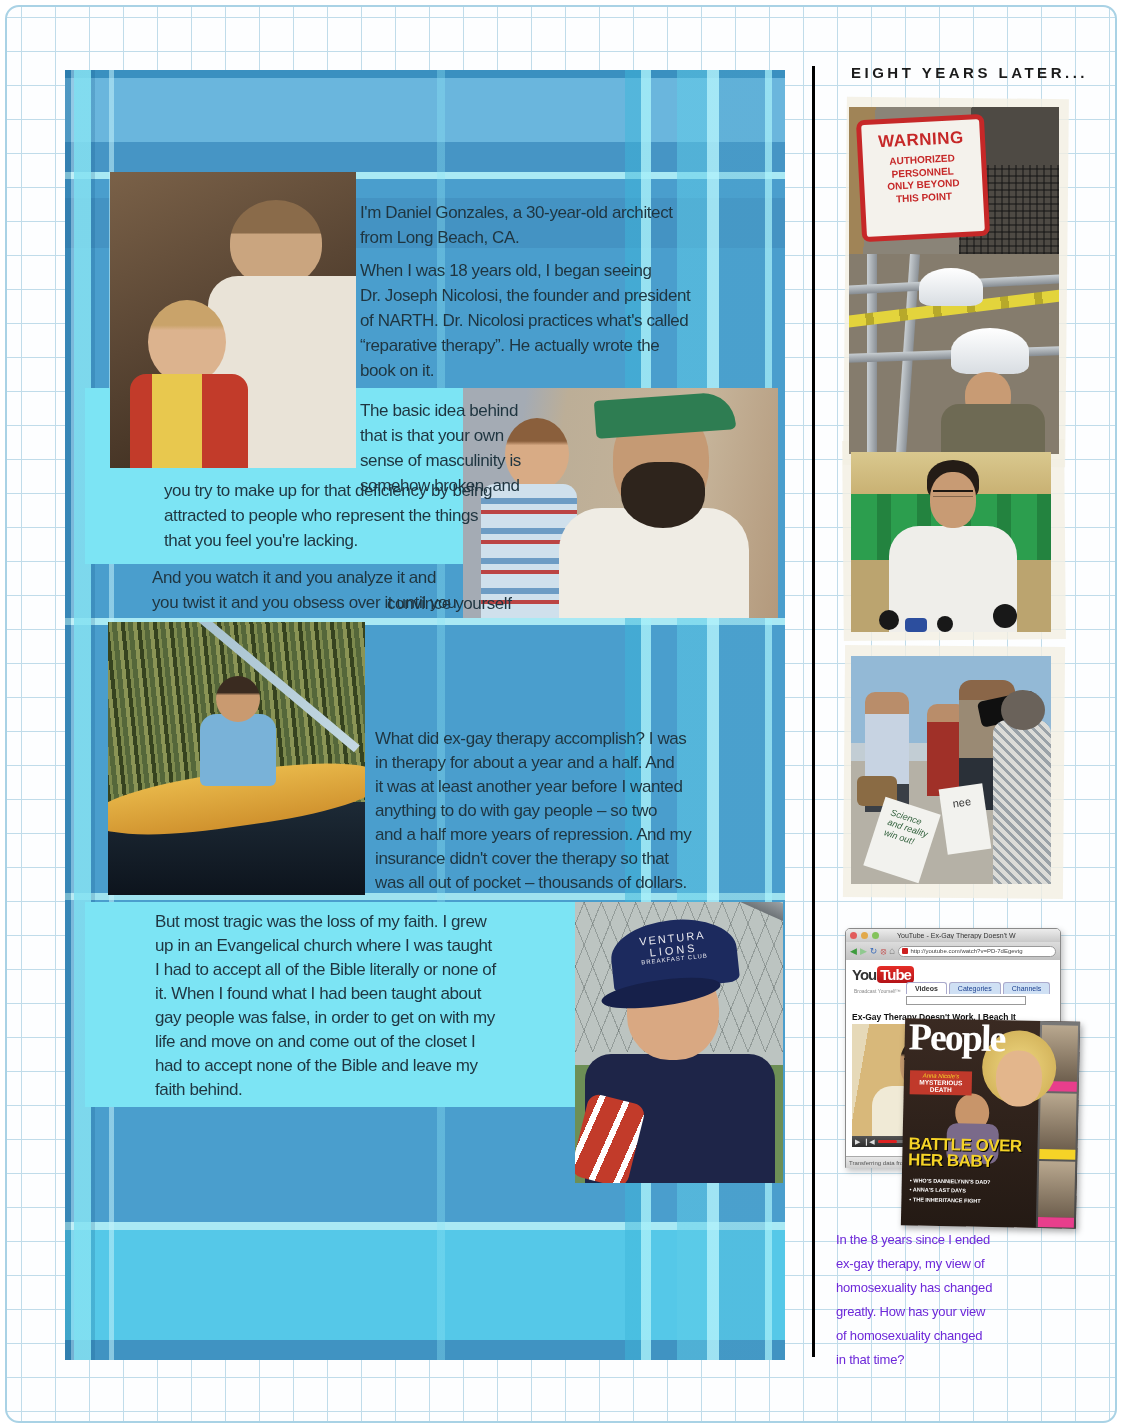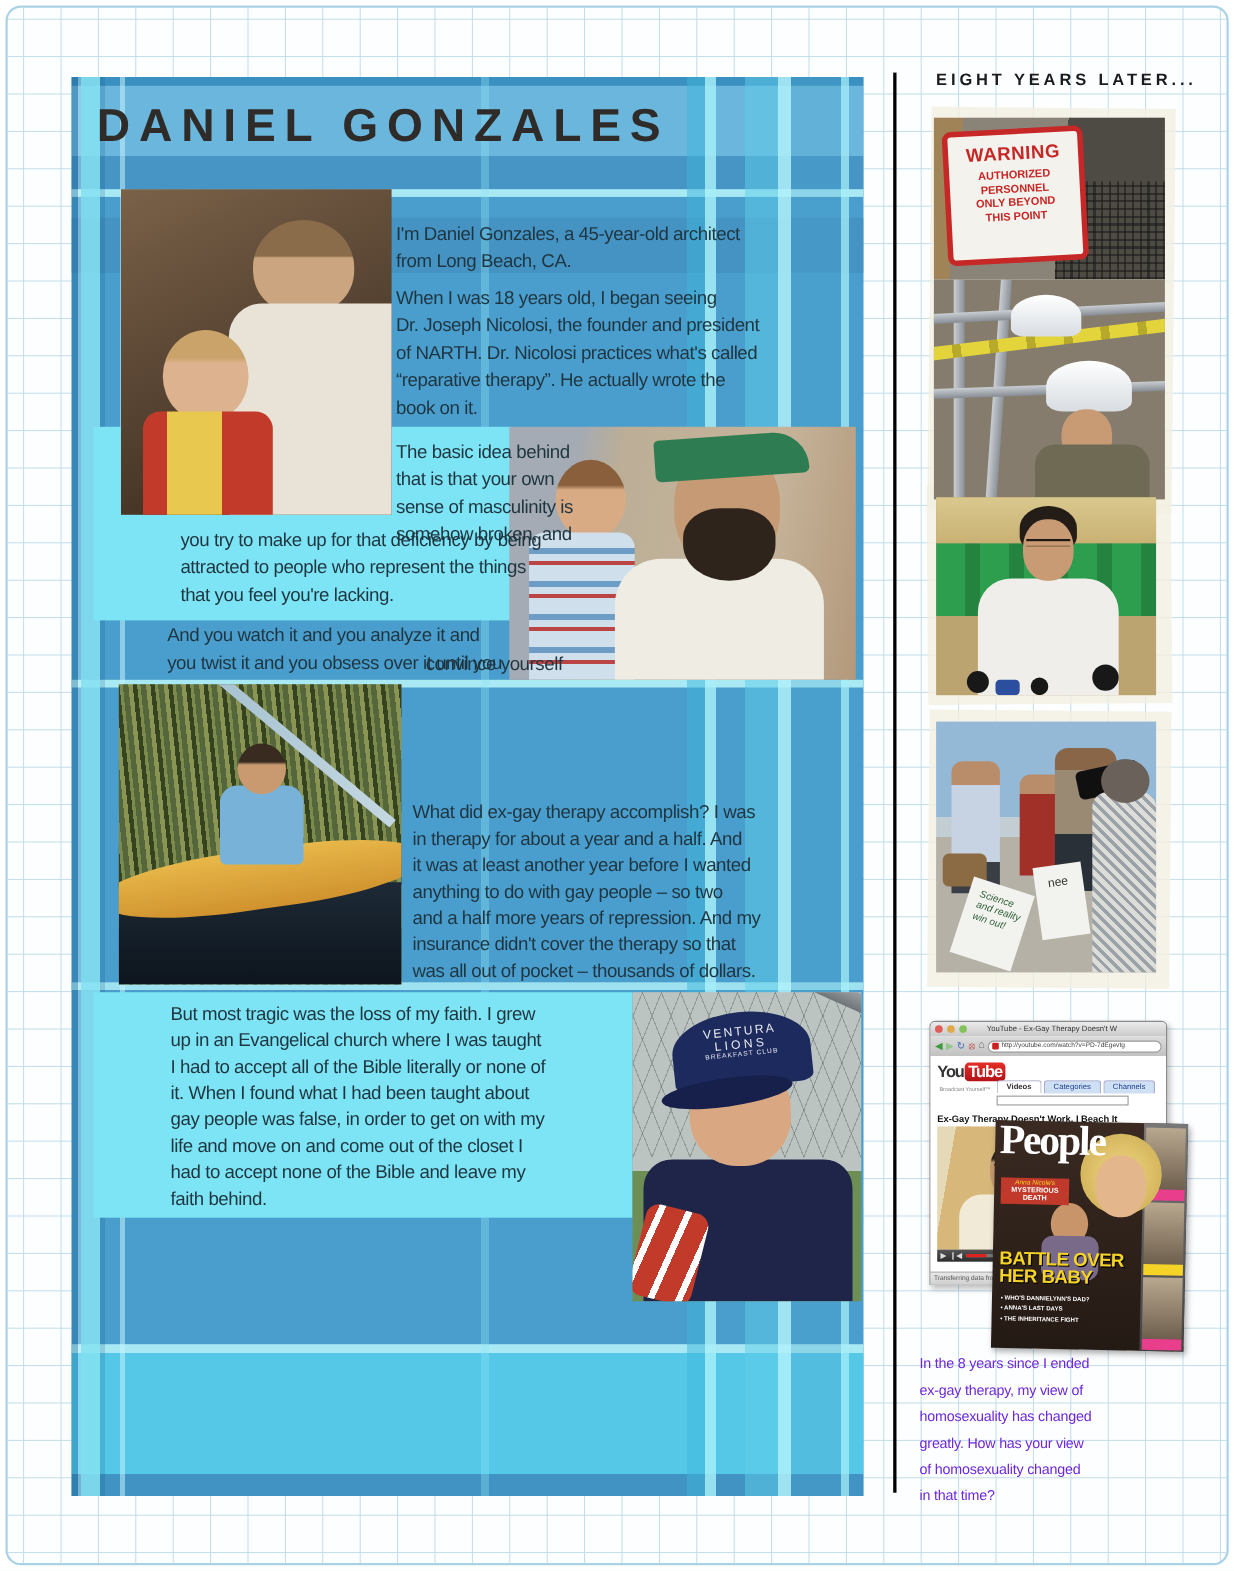--- a/index.html
+++ b/index.html
@@ -230,21 +230,20 @@
     <div class="abs pband2"></div>
     <div class="abs plight2"></div>
     <div class="abs plight3"></div>
     <div class="abs plight4"></div>
     <div class="abs pbottom-section"></div>
     <div class="abs pbottom-band"></div>
     <div class="abs stripes"></div>
     <div class="abs cyanA"></div>
     <div class="abs cyanB"></div>
 
-    <div class="abs poster-title">DANIEL GONZALES</div>
 
     <div class="abs photo photo-boys">
       <div class="boys-head-older"></div>
       <div class="boys-shirt"></div>
       <div class="boys-head-tod"></div>
       <div class="boys-overalls"></div>
     </div>
 
     <div class="abs photo photo-father">
       <div class="tod2-head"></div>
@@ -270,21 +269,21 @@
       <div class="bb-sleeve"></div>
       <div class="bb-head"></div>
       <div class="bb-cap">
         <div class="cap1">VENTURA</div>
         <div class="cap2">LIONS</div>
         <div class="cap3">BREAKFAST CLUB</div>
       </div>
       <div class="bb-brim"></div>
     </div>
 
-    <div class="abs ptext t-intro">I'm Daniel Gonzales, a 45-year-old architect
+    <div class="abs ptext t-intro">I'm Daniel Gonzales, a 30-year-old architect
 from Long Beach, CA.</div>
     <div class="abs ptext t-nicolosi">When I was 18 years old, I began seeing
 Dr. Joseph Nicolosi, the founder and president
 of NARTH. Dr. Nicolosi practices what's called
 “reparative therapy”.  He actually wrote the
 book on it.</div>
     <div class="abs ptext t-basic-a">The basic idea behind
 that is that your own
 sense of masculinity is
 somehow broken, and</div>

